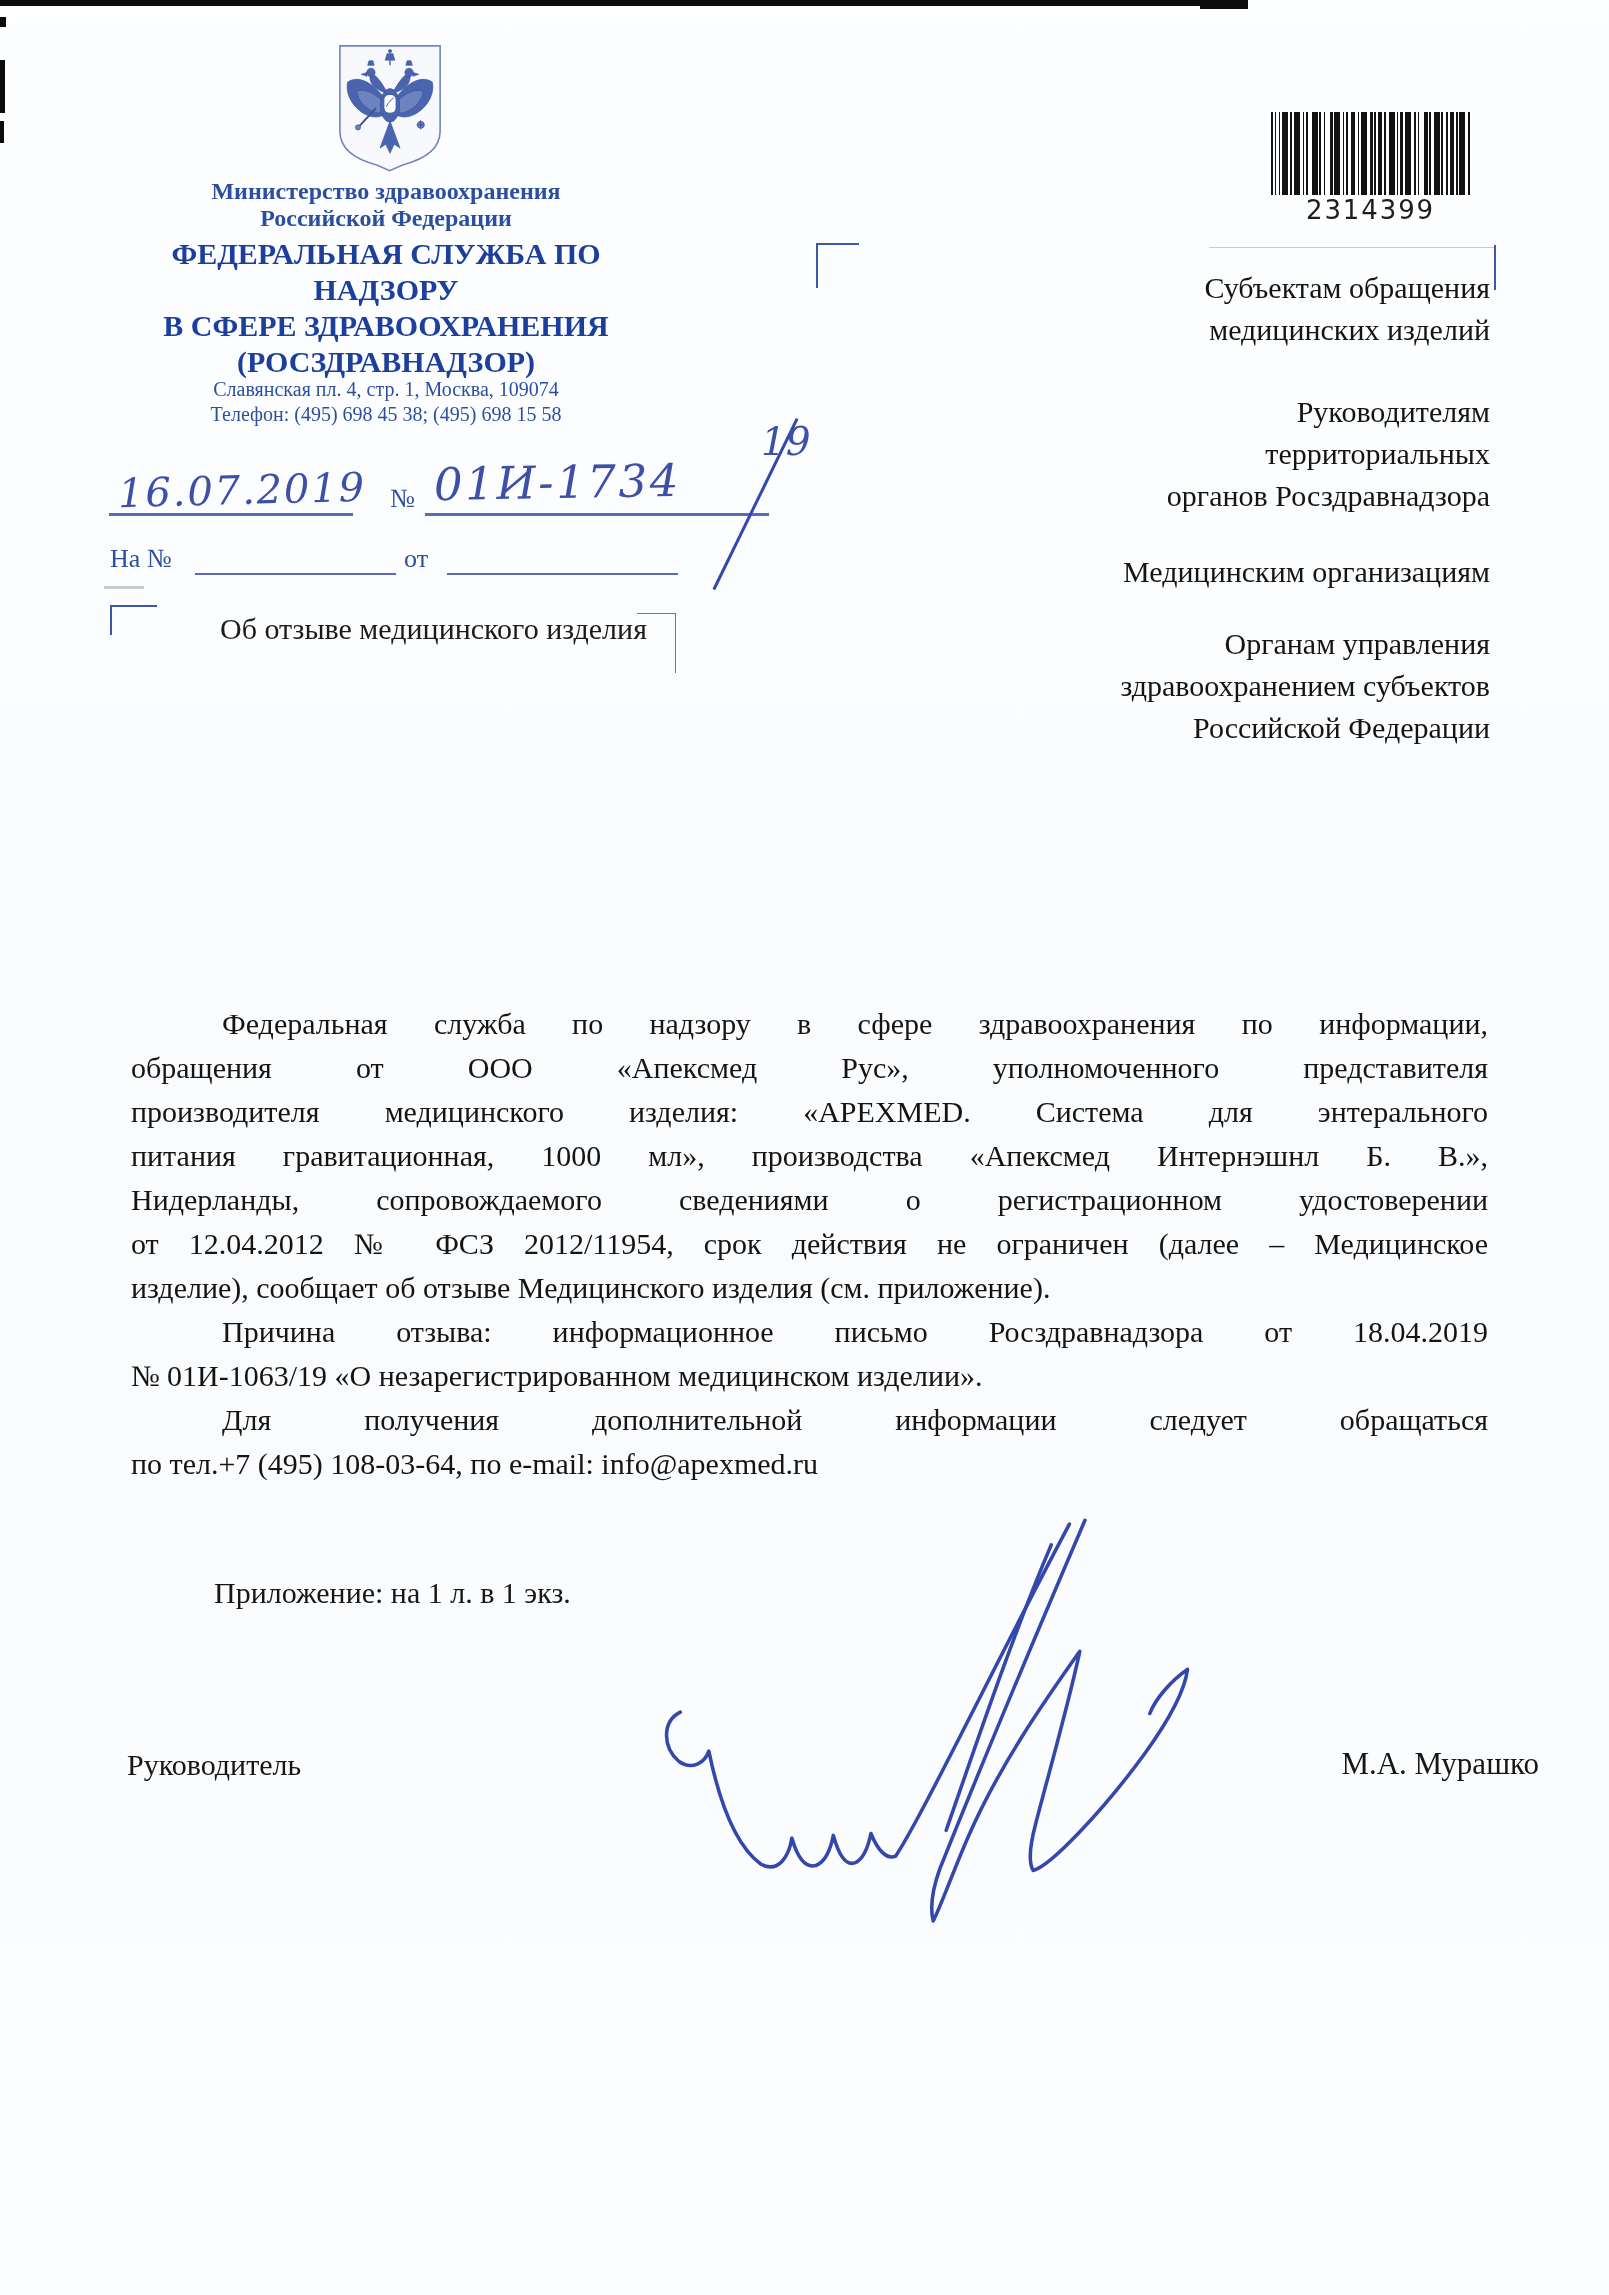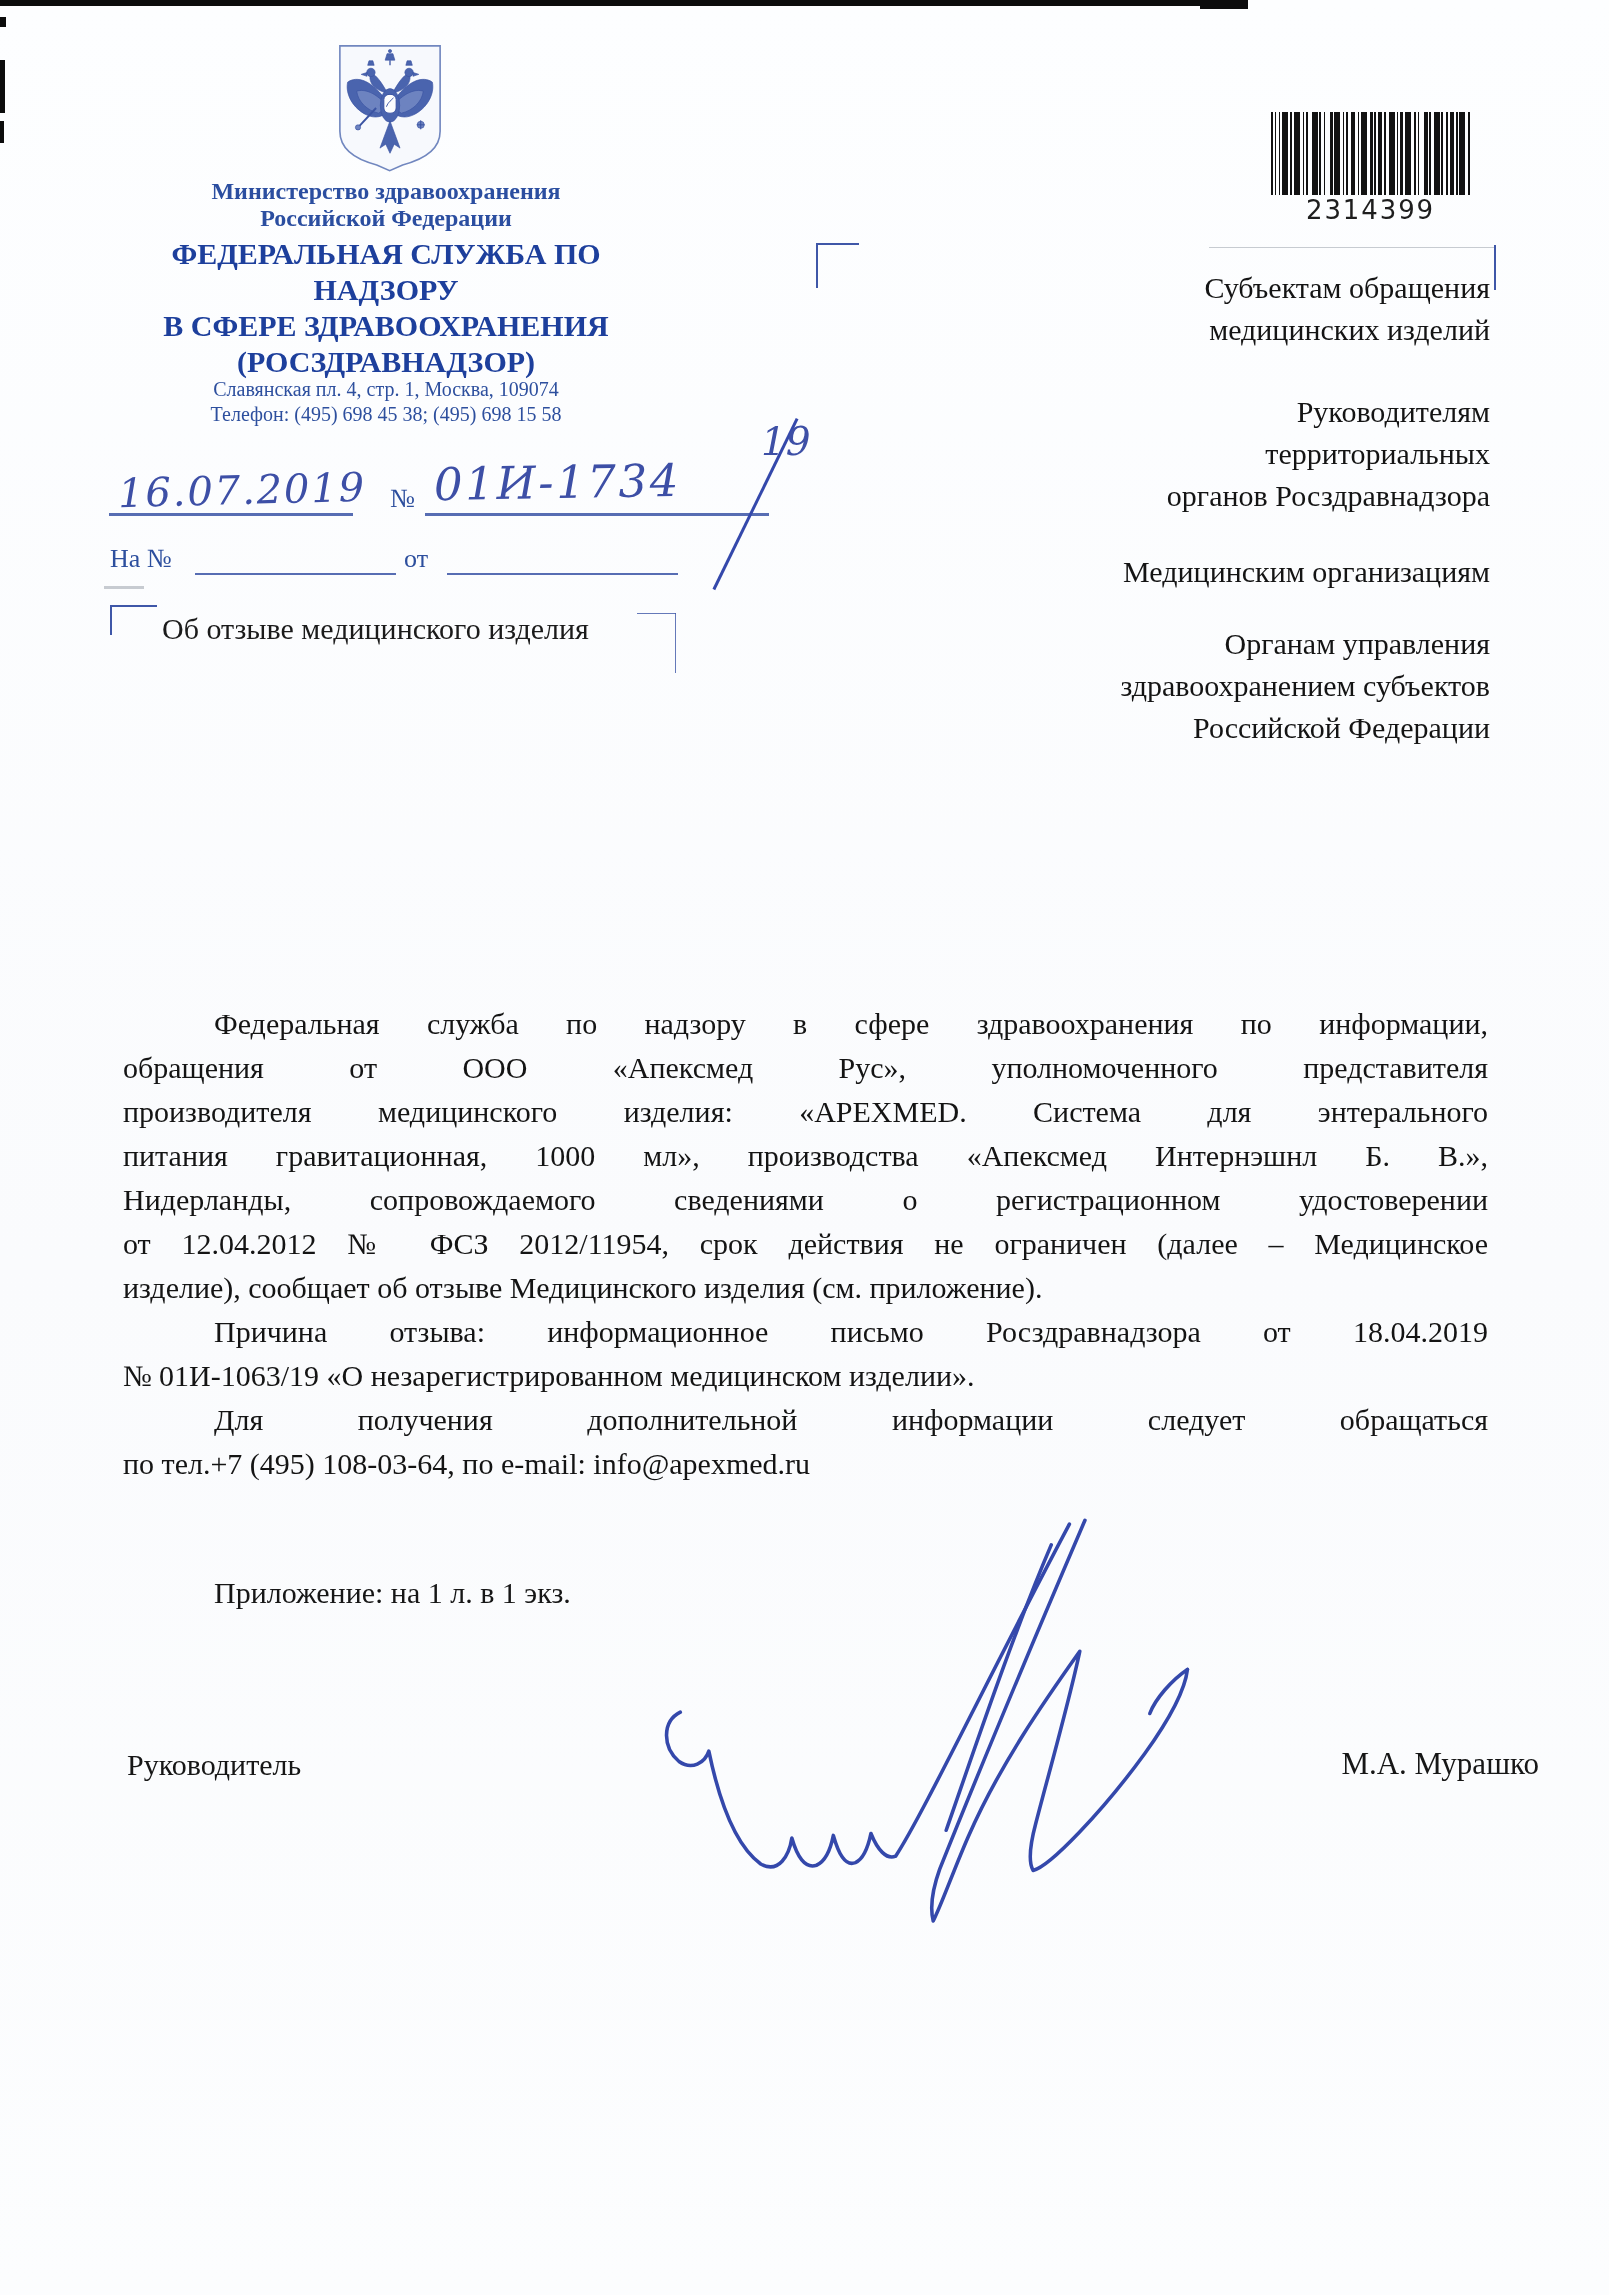--- a/index.html
+++ b/index.html
@@ -17,38 +17,38 @@
   .addr{left:97px;top:377px;width:578px;font-size:20px;line-height:25px;color:#2d4f9e;}
   
   .hand{font-family:"DejaVu Serif",serif;font-style:italic;}
   .hw-date{left:118px;top:467px;font-size:40px;letter-spacing:1.9px;transform:rotate(-1.5deg);}
   .hw-num{left:434px;top:456px;font-size:45px;letter-spacing:2.6px;transform:rotate(-1deg);}
   .hw-suffix{left:761px;top:419px;font-size:39px;}
   .hw-slash{left:754px;top:409px;width:2.6px;height:190px;transform:rotate(26deg);}
   .u-line{height:2.6px;background:#3a54a6;opacity:.85;}
   .lbl{font-size:26px;color:#2d4f9e;}
   
-  .subject{left:162px;top:611px;width:543px;font-size:30px;line-height:36px;color:#1b1b1b;text-align:left;}
+  .subject{left:162px;top:611px;width:543px;font-size:30px;line-height:36px;color:#1b1b1b;text-align:center;}
   .mark{background:#3f57a8;}
   .mark-gray{background:#aab0b8;opacity:.65;}
   
   .barcode{left:1271px;top:112px;width:199px;height:83px;display:flex;align-items:stretch;}
   .barcode span{height:100%;}
   .bar{background:#121212;}
   .bc-num{left:1271px;top:195px;width:199px;text-align:center;font-family:"DejaVu Sans",sans-serif;
           font-size:26px;letter-spacing:1.9px;color:#1e1e1e;}
   
   .recipients{left:876px;top:267px;width:614px;font-size:30px;line-height:42px;color:#141414;text-align:right;}
   .rgroup{white-space:pre-line;}
   .rgroup.g1{margin-bottom:40px;}
   .rgroup.g2{margin-bottom:34px;}
   .rgroup.g3{margin-bottom:30px;}
   
   .bodytext{left:123px;top:1002px;width:1365px;font-size:30px;line-height:44px;color:#141414;}
-  .bline{text-align:justify;text-align-last:justify;}
+  .bline{text-align:justify;text-align-last:justify;margin-left:8px;}
   .bline.last{text-align-last:left;}
   .bline.ind{text-indent:91px;}
   .attach{left:214px;top:1576px;font-size:30px;}
   .footer-title{left:127px;top:1748px;font-size:30px;}
   .footer-name{left:1279px;top:1746px;width:260px;font-size:31px;text-align:right;}
   
   .scanband{background:#0c0c0c;}
 </style>
 </head>
 <body>

